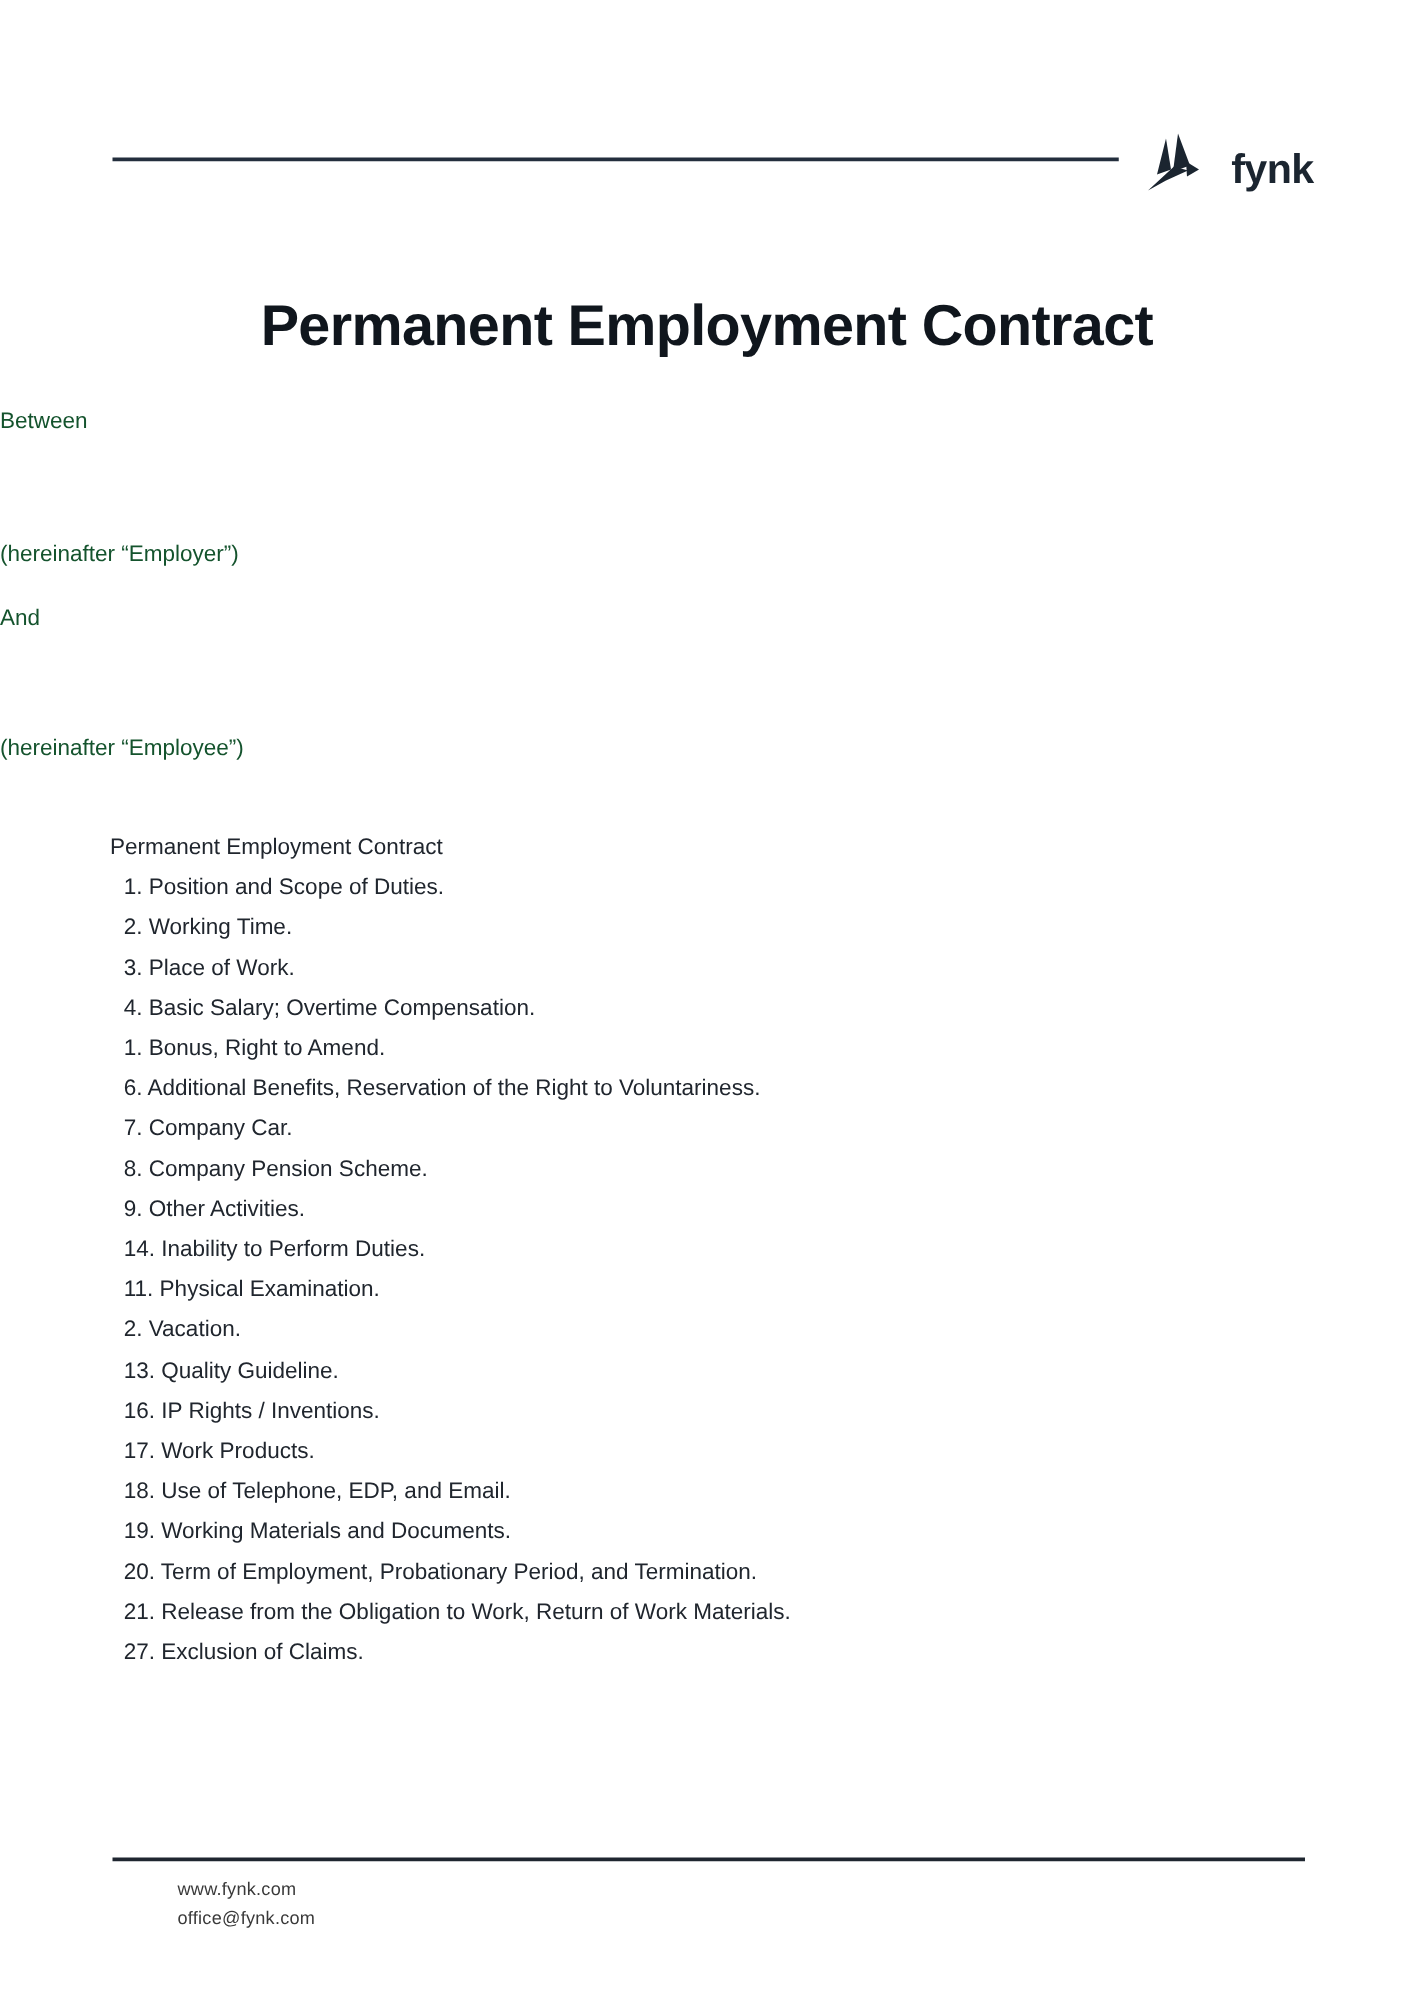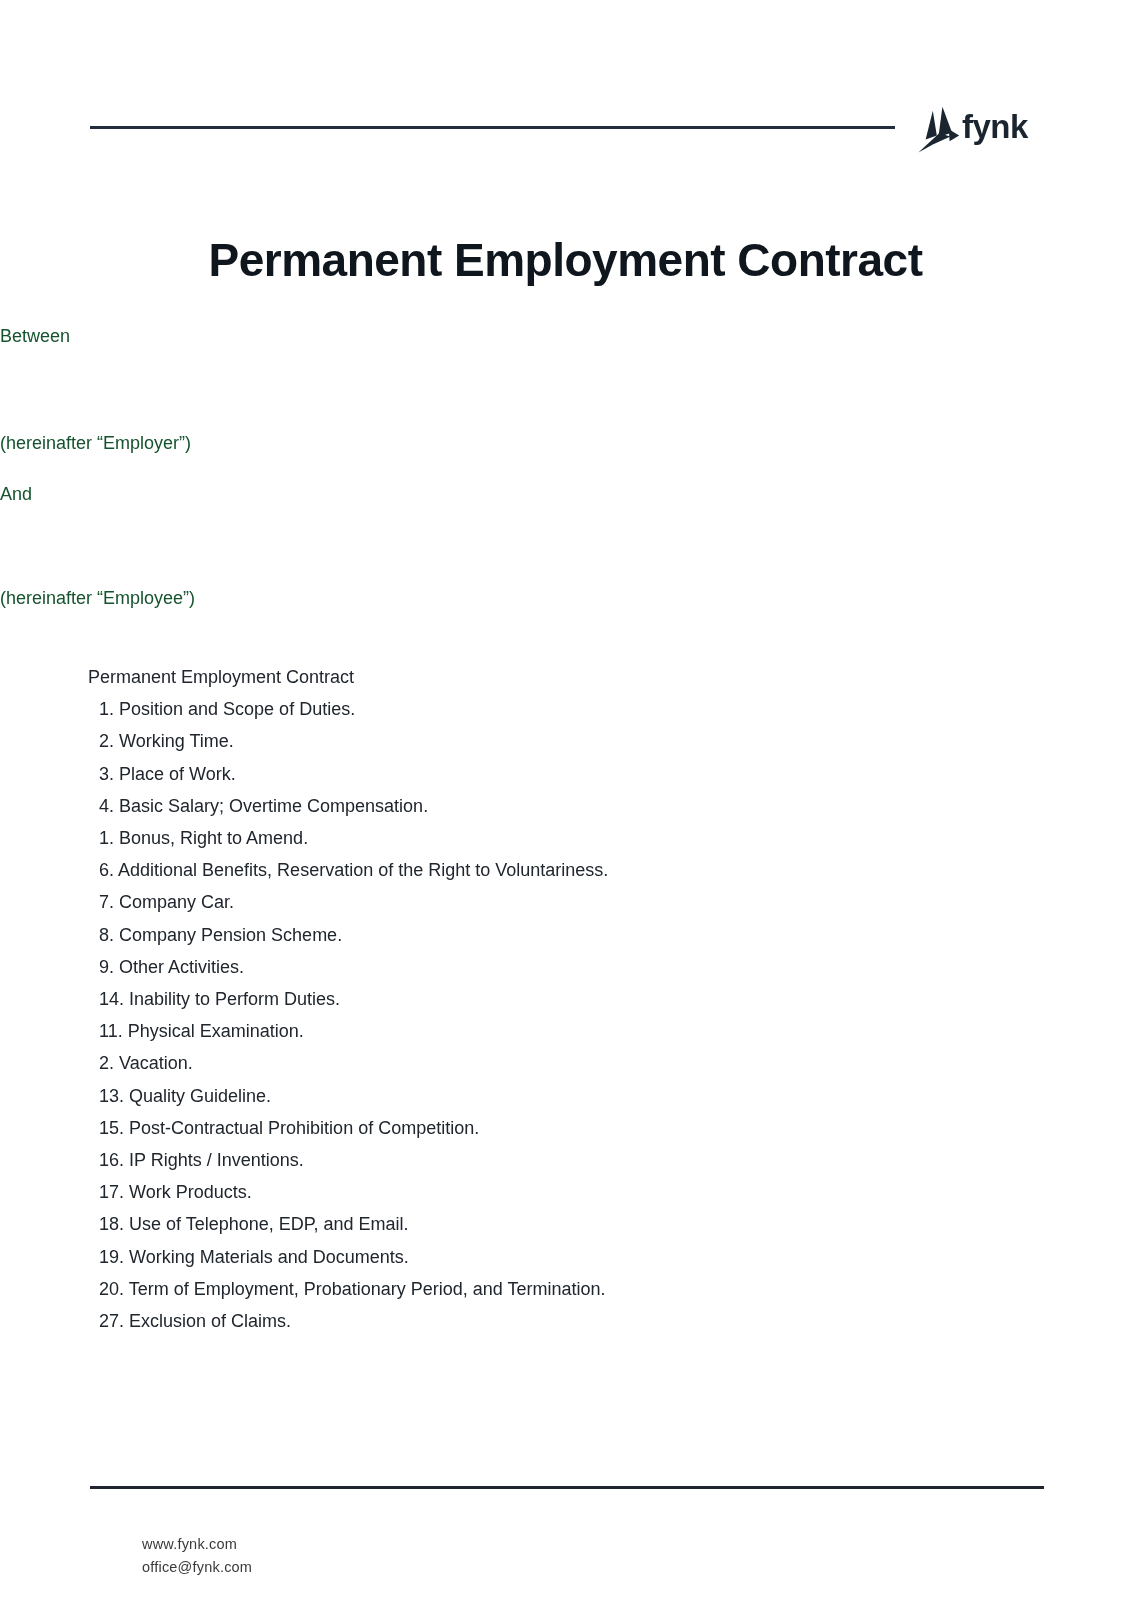--- a/index.html
+++ b/index.html
@@ -28,22 +28,22 @@
     top: 126px;
     width: 805px;
     height: 3px;
     background: #232e3d;
   }
   .logo {
     position: absolute;
     left: 912px;
     top: 102px;
     display: flex;
-    align-items: flex-start;
-    gap: 2px;
+    align-items: center;
+    gap: 25px;
   }
   .logo svg {
     width: 48px;
     height: 56px;
     display: block;
   }
   .logo-text {
     font-size: 33px;
     font-weight: 700;
     color: #1b2530;
@@ -114,21 +114,20 @@
     background: #1f2630;
   }
   .footer-links {
     position: absolute;
     left: 142px;
     top: 1501px;
     font-size: 14.5px;
     line-height: 22.5px;
     color: #3a3a3a;
     letter-spacing: 0.2px;
-    margin-top: 32px;
   }
 </style>
 </head>
 <body>
 
 <div class="page">
 
   <div class="header-rule"></div>
   <div class="logo">
     <svg viewBox="0 0 60 60" aria-hidden="true">
@@ -155,26 +154,26 @@
         <li>4. Basic Salary; Overtime Compensation.</li>
         <li>1. Bonus, Right to Amend.</li>
         <li>6. Additional Benefits, Reservation of the Right to Voluntariness.</li>
         <li>7. Company Car.</li>
         <li>8. Company Pension Scheme.</li>
         <li>9. Other Activities.</li>
         <li>14. Inability to Perform Duties.</li>
         <li>11. Physical Examination.</li>
         <li>2. Vacation.</li>
         <li>13. Quality Guideline.</li>
-        <li>15. Post-Contractual Prohibition of Competition.</li>
         <li>16. IP Rights / Inventions.</li>
         <li>17. Work Products.</li>
         <li>18. Use of Telephone, EDP, and Email.</li>
         <li>19. Working Materials and Documents.</li>
         <li>20. Term of Employment, Probationary Period, and Termination.</li>
+        <li>21. Release from the Obligation to Work, Return of Work Materials.</li>
         <li>27. Exclusion of Claims.</li>
       </ol>
   </section>
 
   <div class="footer-rule"></div>
   <div class="footer-links">
     <div>www.fynk.com</div>
     <div>office@fynk.com</div>
   </div>
 

